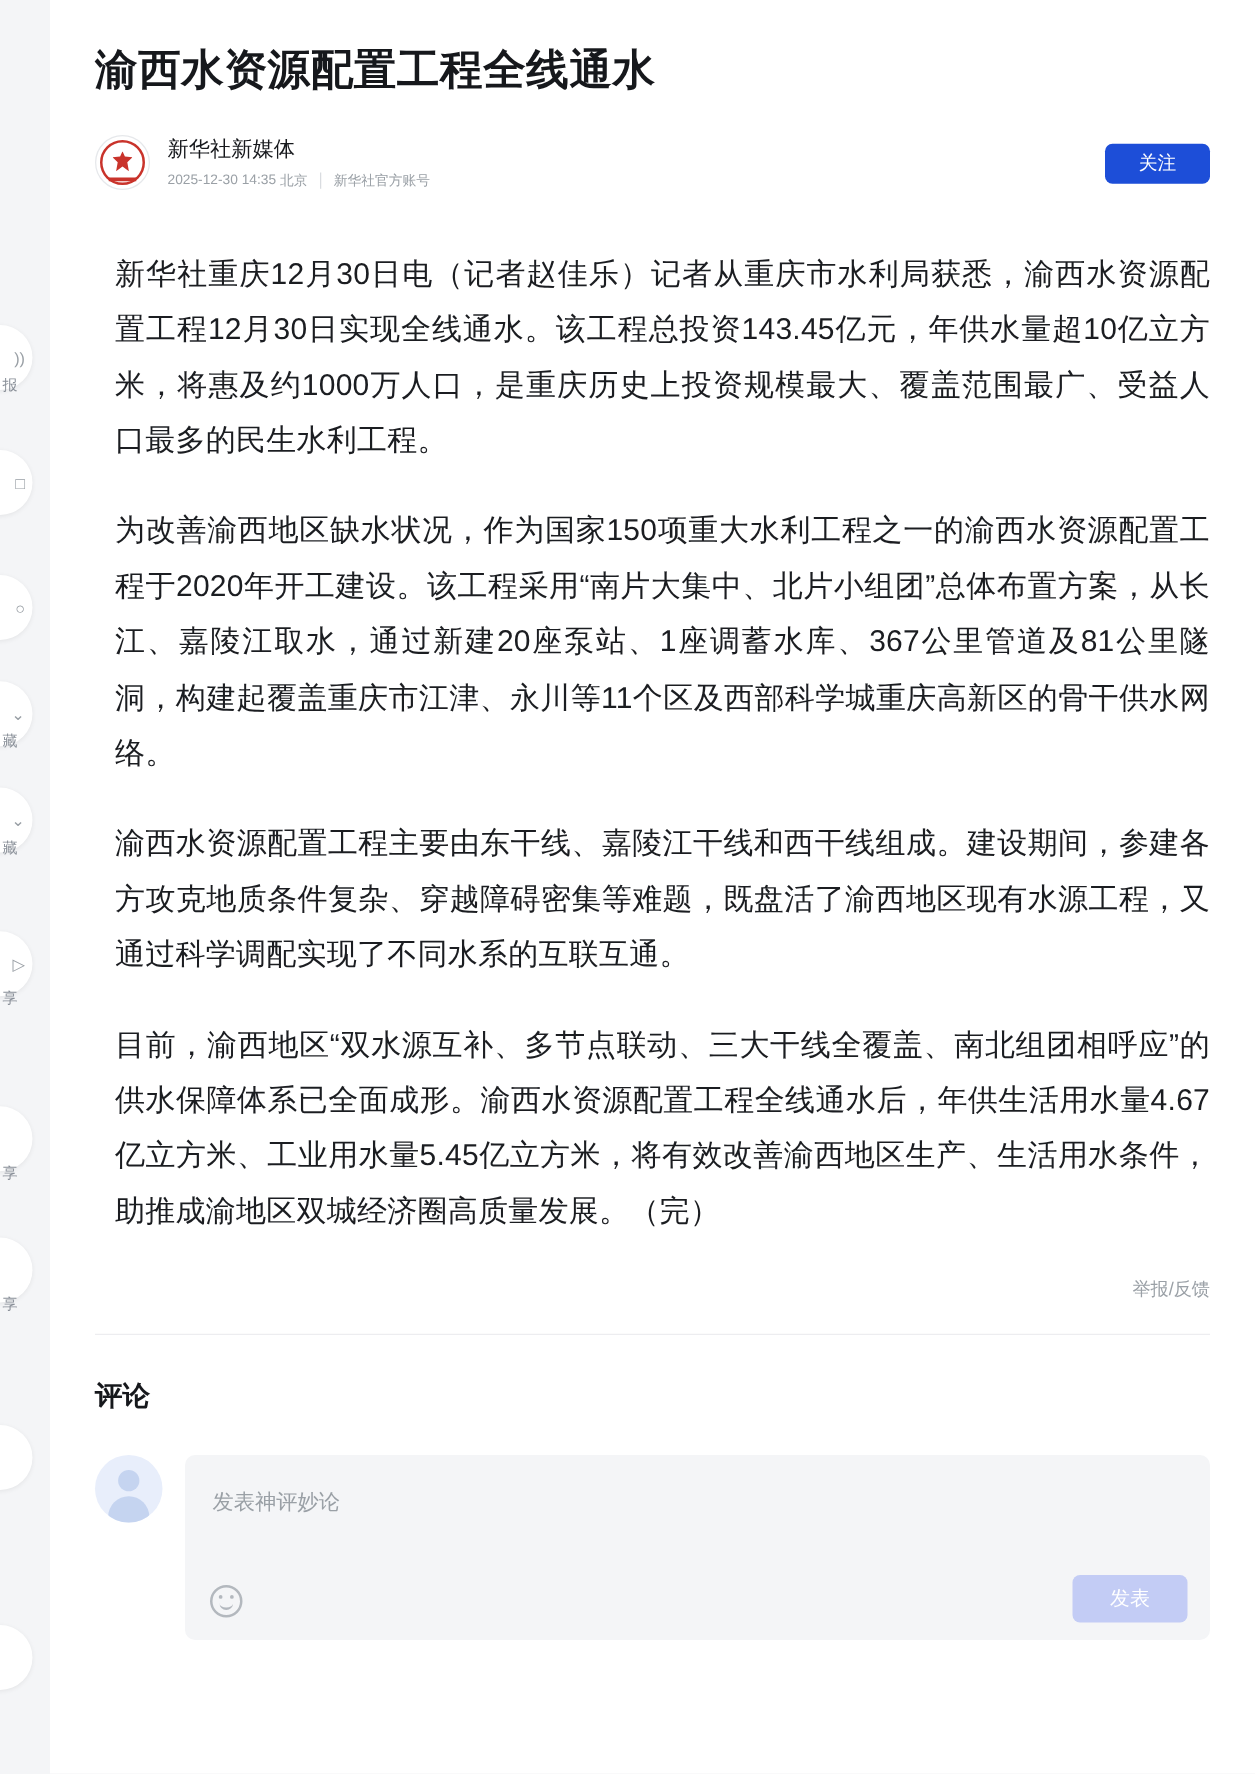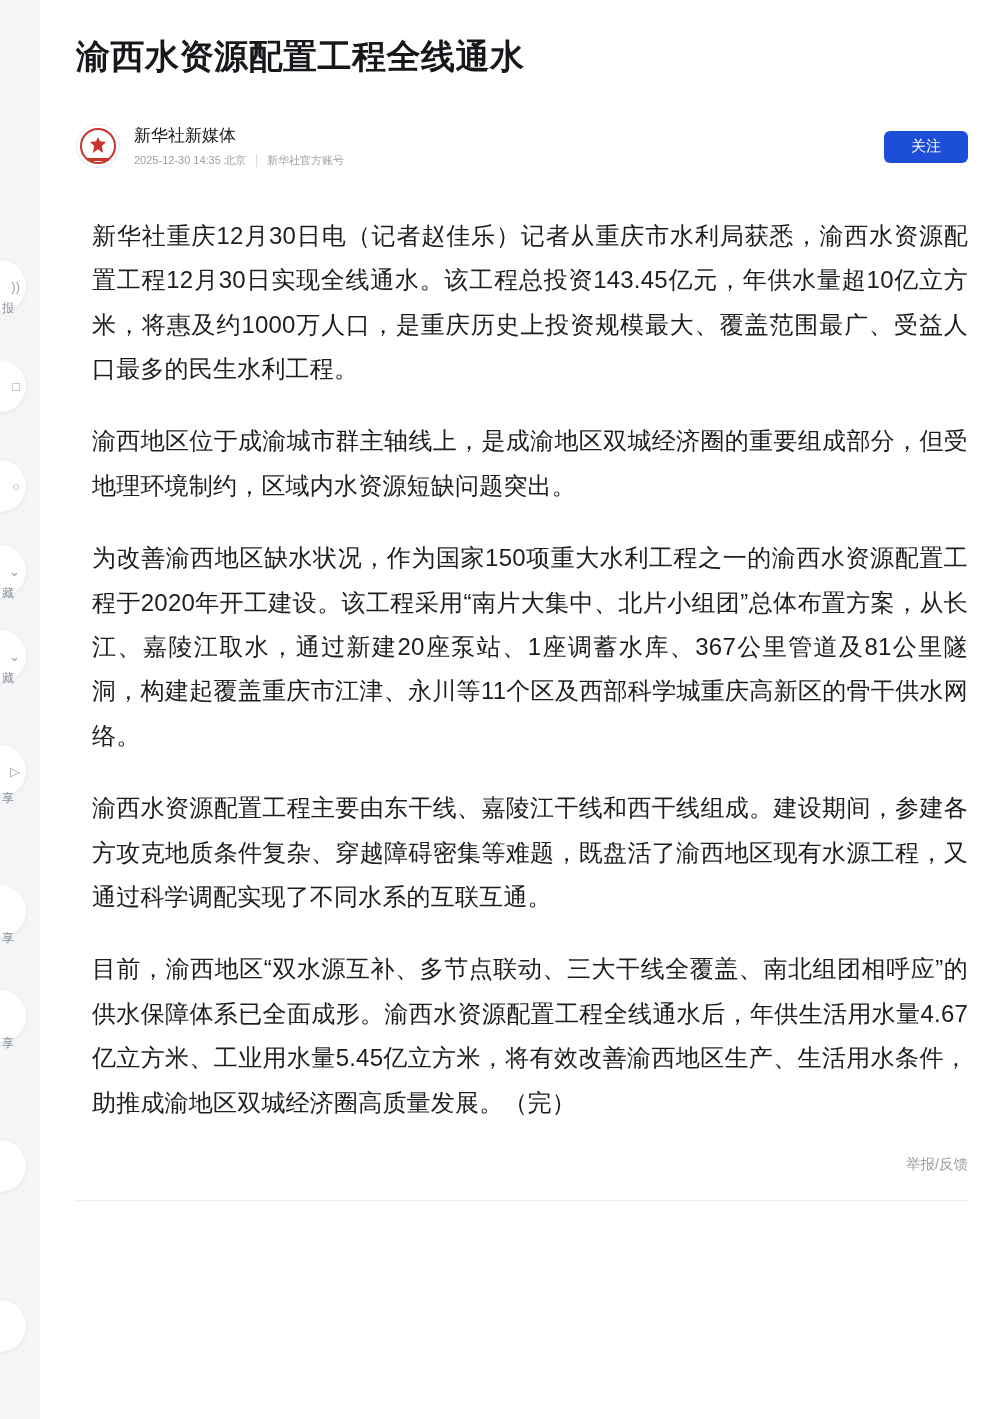--- a/index.html
+++ b/index.html
@@ -66,21 +66,21 @@
     padding: 34px 0 0 0;
     font-size: 34px;
     line-height: 1.35;
     font-weight: bold;
     color: #16181c;
     letter-spacing: 0.5px;
   }
   .byline {
     display: flex;
     align-items: flex-start;
-    margin-top: 44px;
+    margin-top: 28px;
     position: relative;
   }
   .avatar {
     width: 42px;
     height: 42px;
     border-radius: 50%;
     background: #ffffff;
     border: 1px solid #e6e8eb;
     position: relative;
     flex: 0 0 auto;
@@ -343,25 +343,40 @@
             <span>北京</span>
             <span class="sep"></span>
             <span>新华社官方账号</span>
           </div>
         </div>
         <button class="follow-btn">关注</button>
       </div>
 
       <div class="body">
         <p>新华社重庆12月30日电（记者赵佳乐）记者从重庆市水利局获悉，渝西水资源配置工程12月30日实现全线通水。该工程总投资143.45亿元，年供水量超10亿立方米，将惠及约1000万人口，是重庆历史上投资规模最大、覆盖范围最广、受益人口最多的民生水利工程。</p>
-        <p>渝西地区位于成渝城市群主轴线上，是成渝地区双城经济圈的重要组成部分，但受地理环境制约，区域内水资源短缺问题突出。</p>
         <p>为改善渝西地区缺水状况，作为国家150项重大水利工程之一的渝西水资源配置工程于2020年开工建设。该工程采用“南片大集中、北片小组团”总体布置方案，从长江、嘉陵江取水，通过新建20座泵站、1座调蓄水库、367公里管道及81公里隧洞，构建起覆盖重庆市江津、永川等11个区及西部科学城重庆高新区的骨干供水网络。</p>
         <p>渝西水资源配置工程主要由东干线、嘉陵江干线和西干线组成。建设期间，参建各方攻克地质条件复杂、穿越障碍密集等难题，既盘活了渝西地区现有水源工程，又通过科学调配实现了不同水系的互联互通。</p>
         <p>目前，渝西地区“双水源互补、多节点联动、三大干线全覆盖、南北组团相呼应”的供水保障体系已全面成形。渝西水资源配置工程全线通水后，年供生活用水量4.67亿立方米、工业用水量5.45亿立方米，将有效改善渝西地区生产、生活用水条件，助推成渝地区双城经济圈高质量发展。（完）</p>
       </div>
 
       <div class="report">举报/反馈</div>
     </div>
 
     <div class="divider"></div>
 
+    <div class="comments">
+      <h2>评论</h2>
+      <div class="comment-box">
+        <div class="comment-avatar">
+          <div class="head"></div>
+          <div class="shoulders"></div>
+        </div>
+        <div class="comment-field">
+          <div class="comment-placeholder">发表神评妙论</div>
+          <div class="emoji-icon">
+            <div class="emoji-mouth"></div>
+          </div>
+          <button class="submit-btn">发表</button>
+        </div>
+      </div>
+    </div>
   </div>
 </div>
 
 </body></html>

